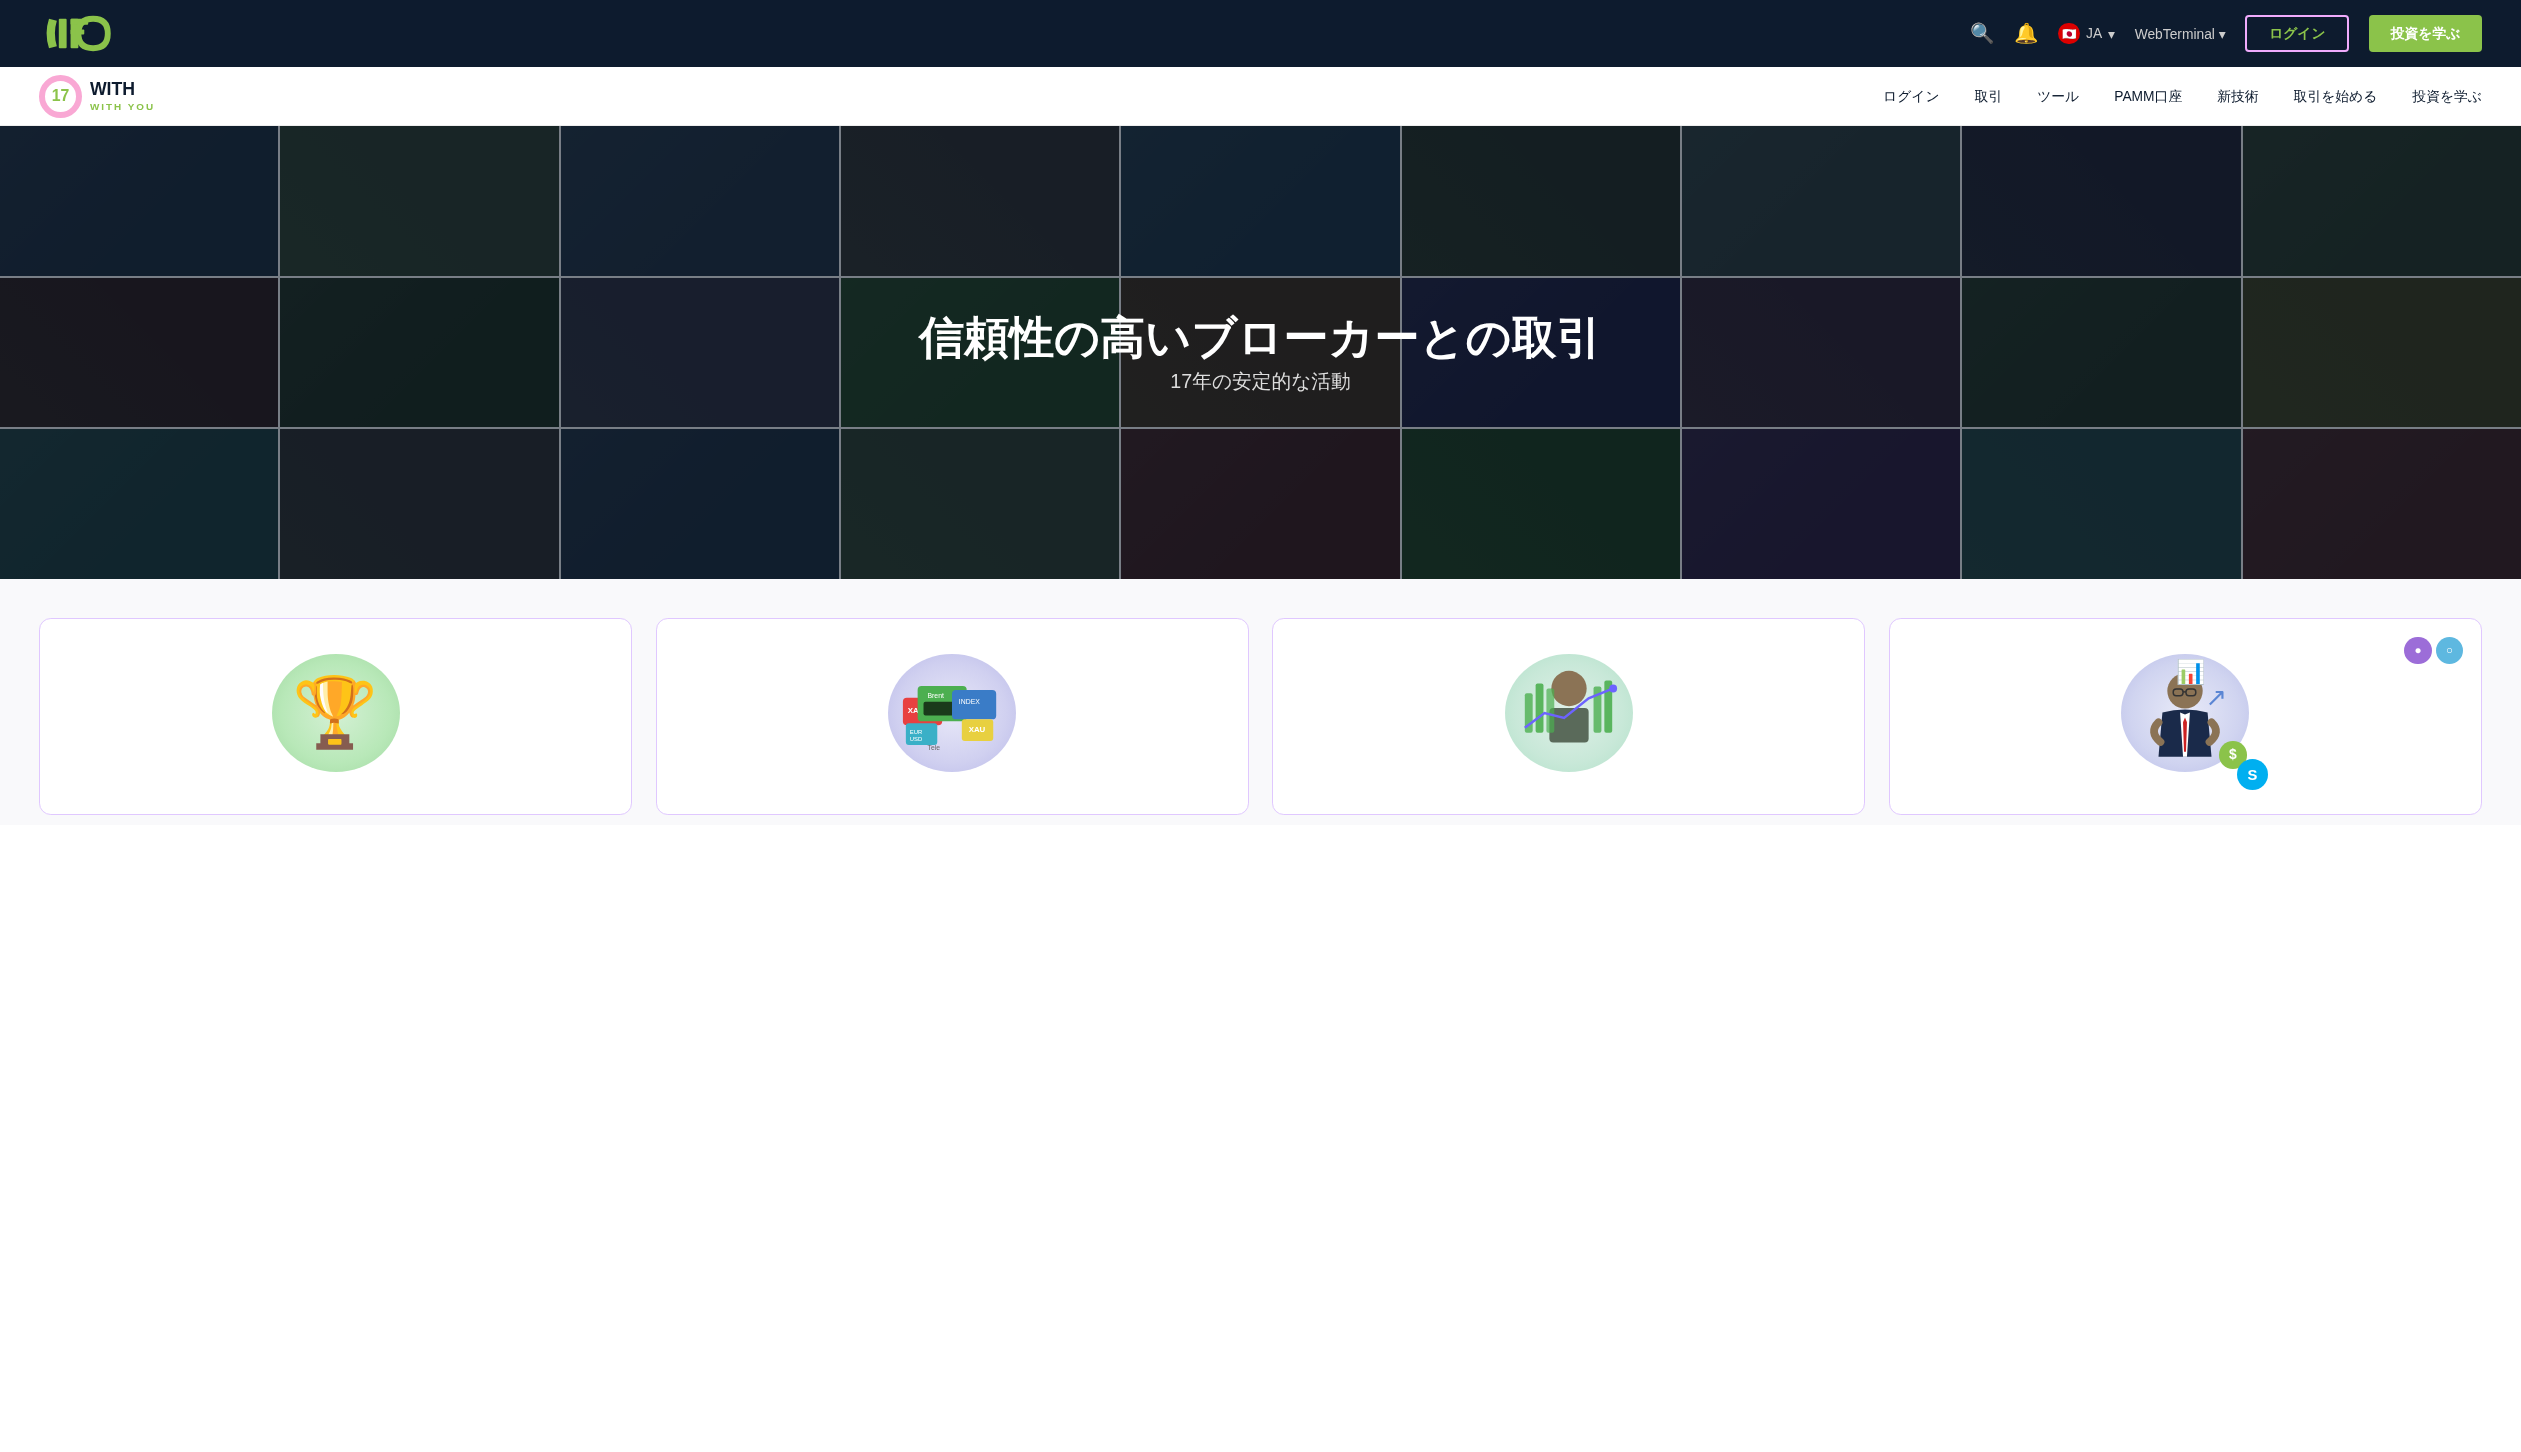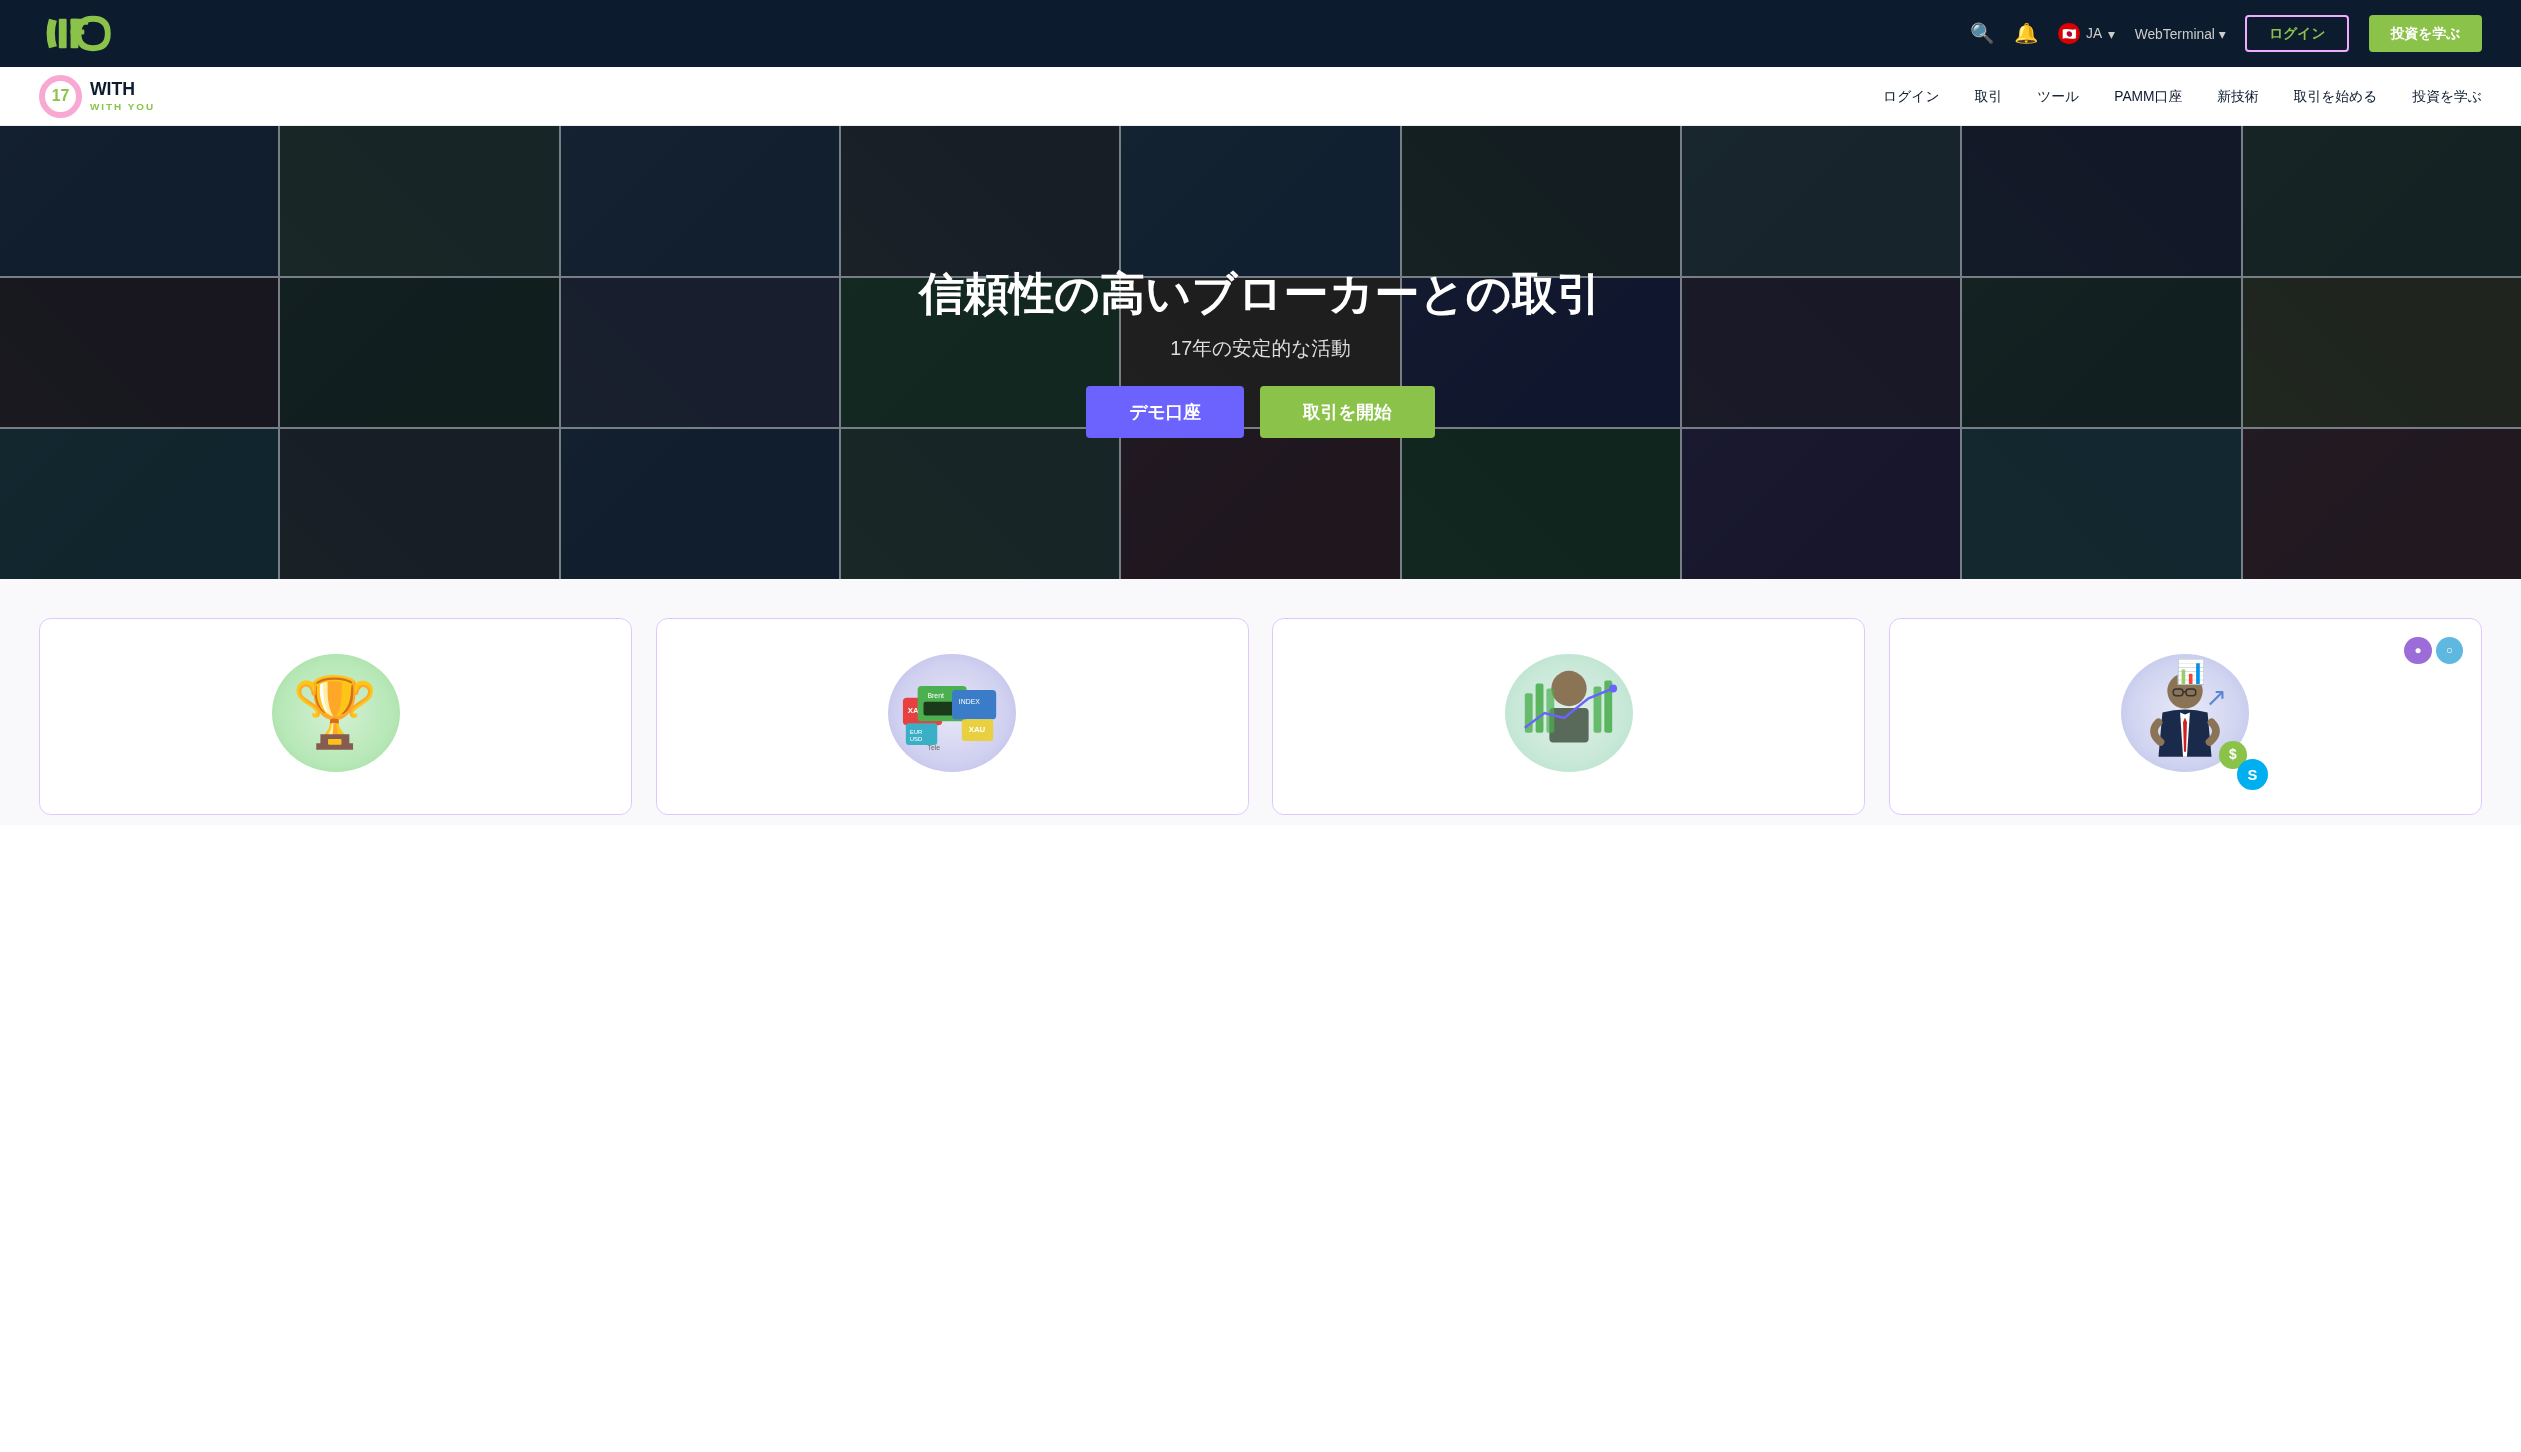--- a/index.html
+++ b/index.html
@@ -169,21 +169,21 @@
     }
 
     .hero-overlay {
       position: absolute;
       top: 0; left: 0; right: 0; bottom: 0;
       background: rgba(10, 20, 35, 0.55);
       display: flex;
       flex-direction: column;
       align-items: center;
       justify-content: center;
-      gap: 14px;
+      gap: 3px;
     }
     .hero-title {
       font-size: 45px;
       font-weight: 900;
       color: #fff;
       text-align: center;
       line-height: 1.2;
     }
     .hero-subtitle {
       font-size: 19.7px;
@@ -498,28 +498,20 @@
     <div class="mosaic-cell"></div>
     <div class="mosaic-cell"></div>
     <div class="mosaic-cell"></div>
     <div class="mosaic-cell"></div>
     <div class="mosaic-cell"></div>
     <div class="mosaic-cell"></div>
   </div>
   <div class="hero-overlay">
     <h1 class="hero-title">信頼性の高いブローカーとの取引</h1>
     <p class="hero-subtitle">17年の安定的な活動</p>
-    <div class="hero-buttons">
-      <button class="demo-btn">
-        <span>デモ口座</span>
-      </button>
-      <button class="trade-btn">
-        <span>取引を開始</span>
-      </button>
-    </div>
   </div>
 </section>
 
 <section class="cards-section">
 
   <div class="card">
     <div class="card-icon-area">
       <div class="trophy-bg">
         <span class="trophy-icon">🏆</span>
       </div>

